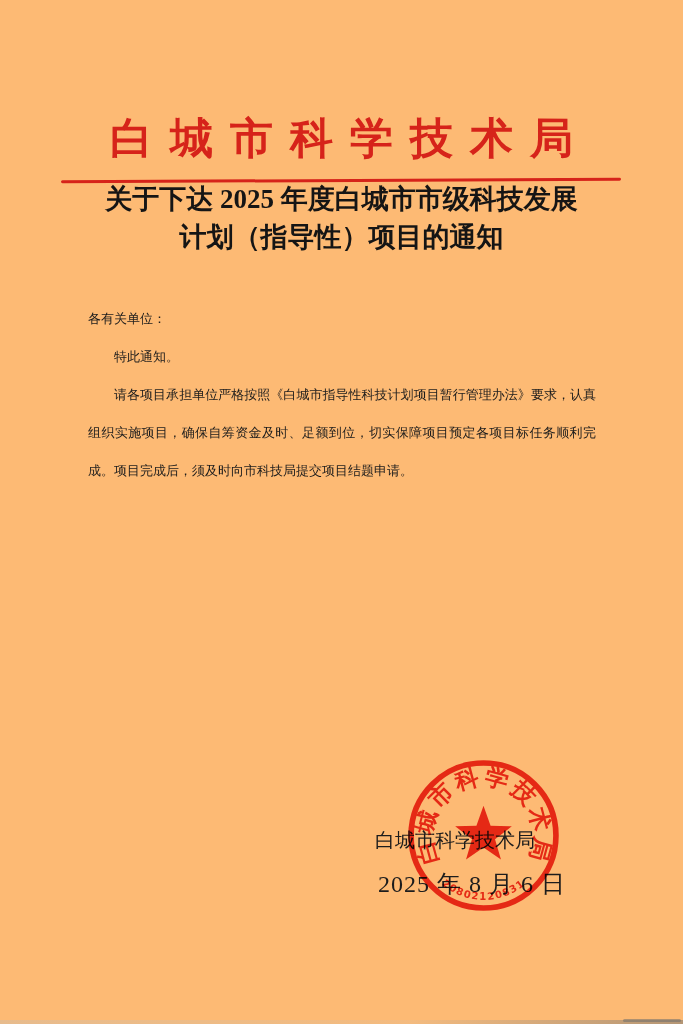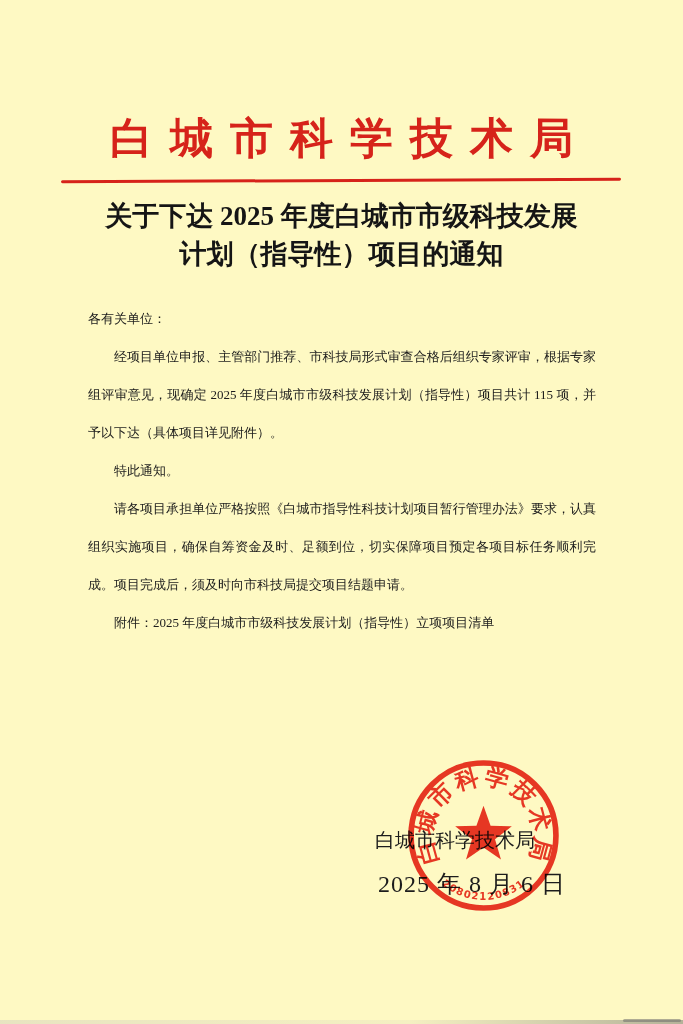--- a/index.html
+++ b/index.html
@@ -4,21 +4,21 @@
 <style>
   html, body {
     margin: 0;
     padding: 0;
     background: #ffffff;
   }
   .page {
     position: relative;
     width: 683px;
     height: 1024px;
-    background: #fef9c3;
+    background: #fdba74;
     overflow: hidden;
     font-family: "Liberation Serif", "DejaVu Serif", serif;
   }
 
   
   .agency-header {
     position: absolute;
     top: 110px;
     left: 0;
     width: 683px;
@@ -37,21 +37,21 @@
     width: 560px;
     height: 3px;
     background: #d6231a;
     border-radius: 2px;
     transform: rotate(-0.25deg);
   }
 
   
   .doc-title {
     position: absolute;
-    top: 197px;
+    top: 180px;
     left: 50%;
     transform: translateX(-50%);
     width: 486px;
     text-align: center;
     font-size: 27px;
     line-height: 38px;
     font-weight: bold;
     color: #151515;
   }
 
@@ -124,24 +124,22 @@
 <div class="page">
 
   <div class="agency-header">白城市科学技术局</div>
 
   <div class="red-rule"></div>
 
   <div class="doc-title">关于下达 2025 年度白城市市级科技发展计划（指导性）项目的通知</div>
 
   <div class="doc-body">
     <p>各有关单位：</p>
-    <p class="indent">经项目单位申报、主管部门推荐、市科技局形式审查合格后组织专家评审，根据专家组评审意见，现确定 2025 年度白城市市级科技发展计划（指导性）项目共计 115 项，并予以下达（具体项目详见附件）。</p>
     <p class="indent">特此通知。</p>
     <p class="indent">请各项目承担单位严格按照《白城市指导性科技计划项目暂行管理办法》要求，认真组织实施项目，确保自筹资金及时、足额到位，切实保障项目预定各项目标任务顺利完成。项目完成后，须及时向市科技局提交项目结题申请。</p>
-    <p class="indent">附件：2025 年度白城市市级科技发展计划（指导性）立项项目清单</p>
   </div>
 
   <div class="sign-agency">白城市科学技术局</div>
 
   <div class="sign-date">2025 年 8 月 6 日</div>
 
   <svg class="seal" viewBox="0 0 200 200">
     <circle cx="100" cy="100" r="90" fill="none" stroke="#e5291d" stroke-width="7"></circle>
     <polygon points="100,63 108.8,87.9 135.2,88.6 114.3,104.6 121.7,129.9 100,115 78.3,129.9 85.7,104.6 64.8,88.6 91.2,87.9" fill="#e5291d"></polygon>
     <defs>

